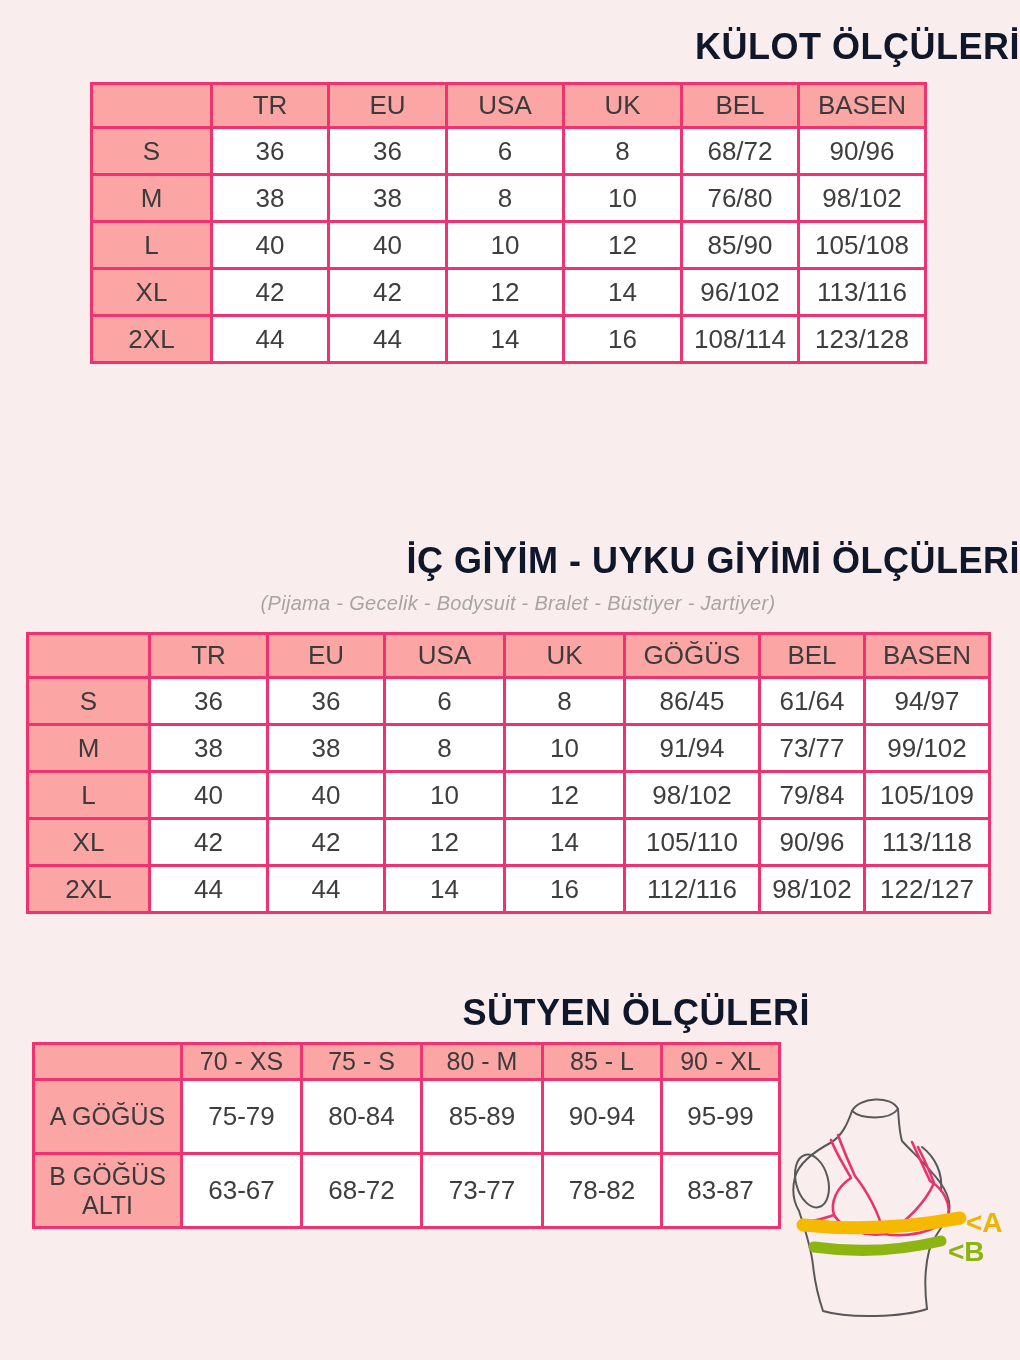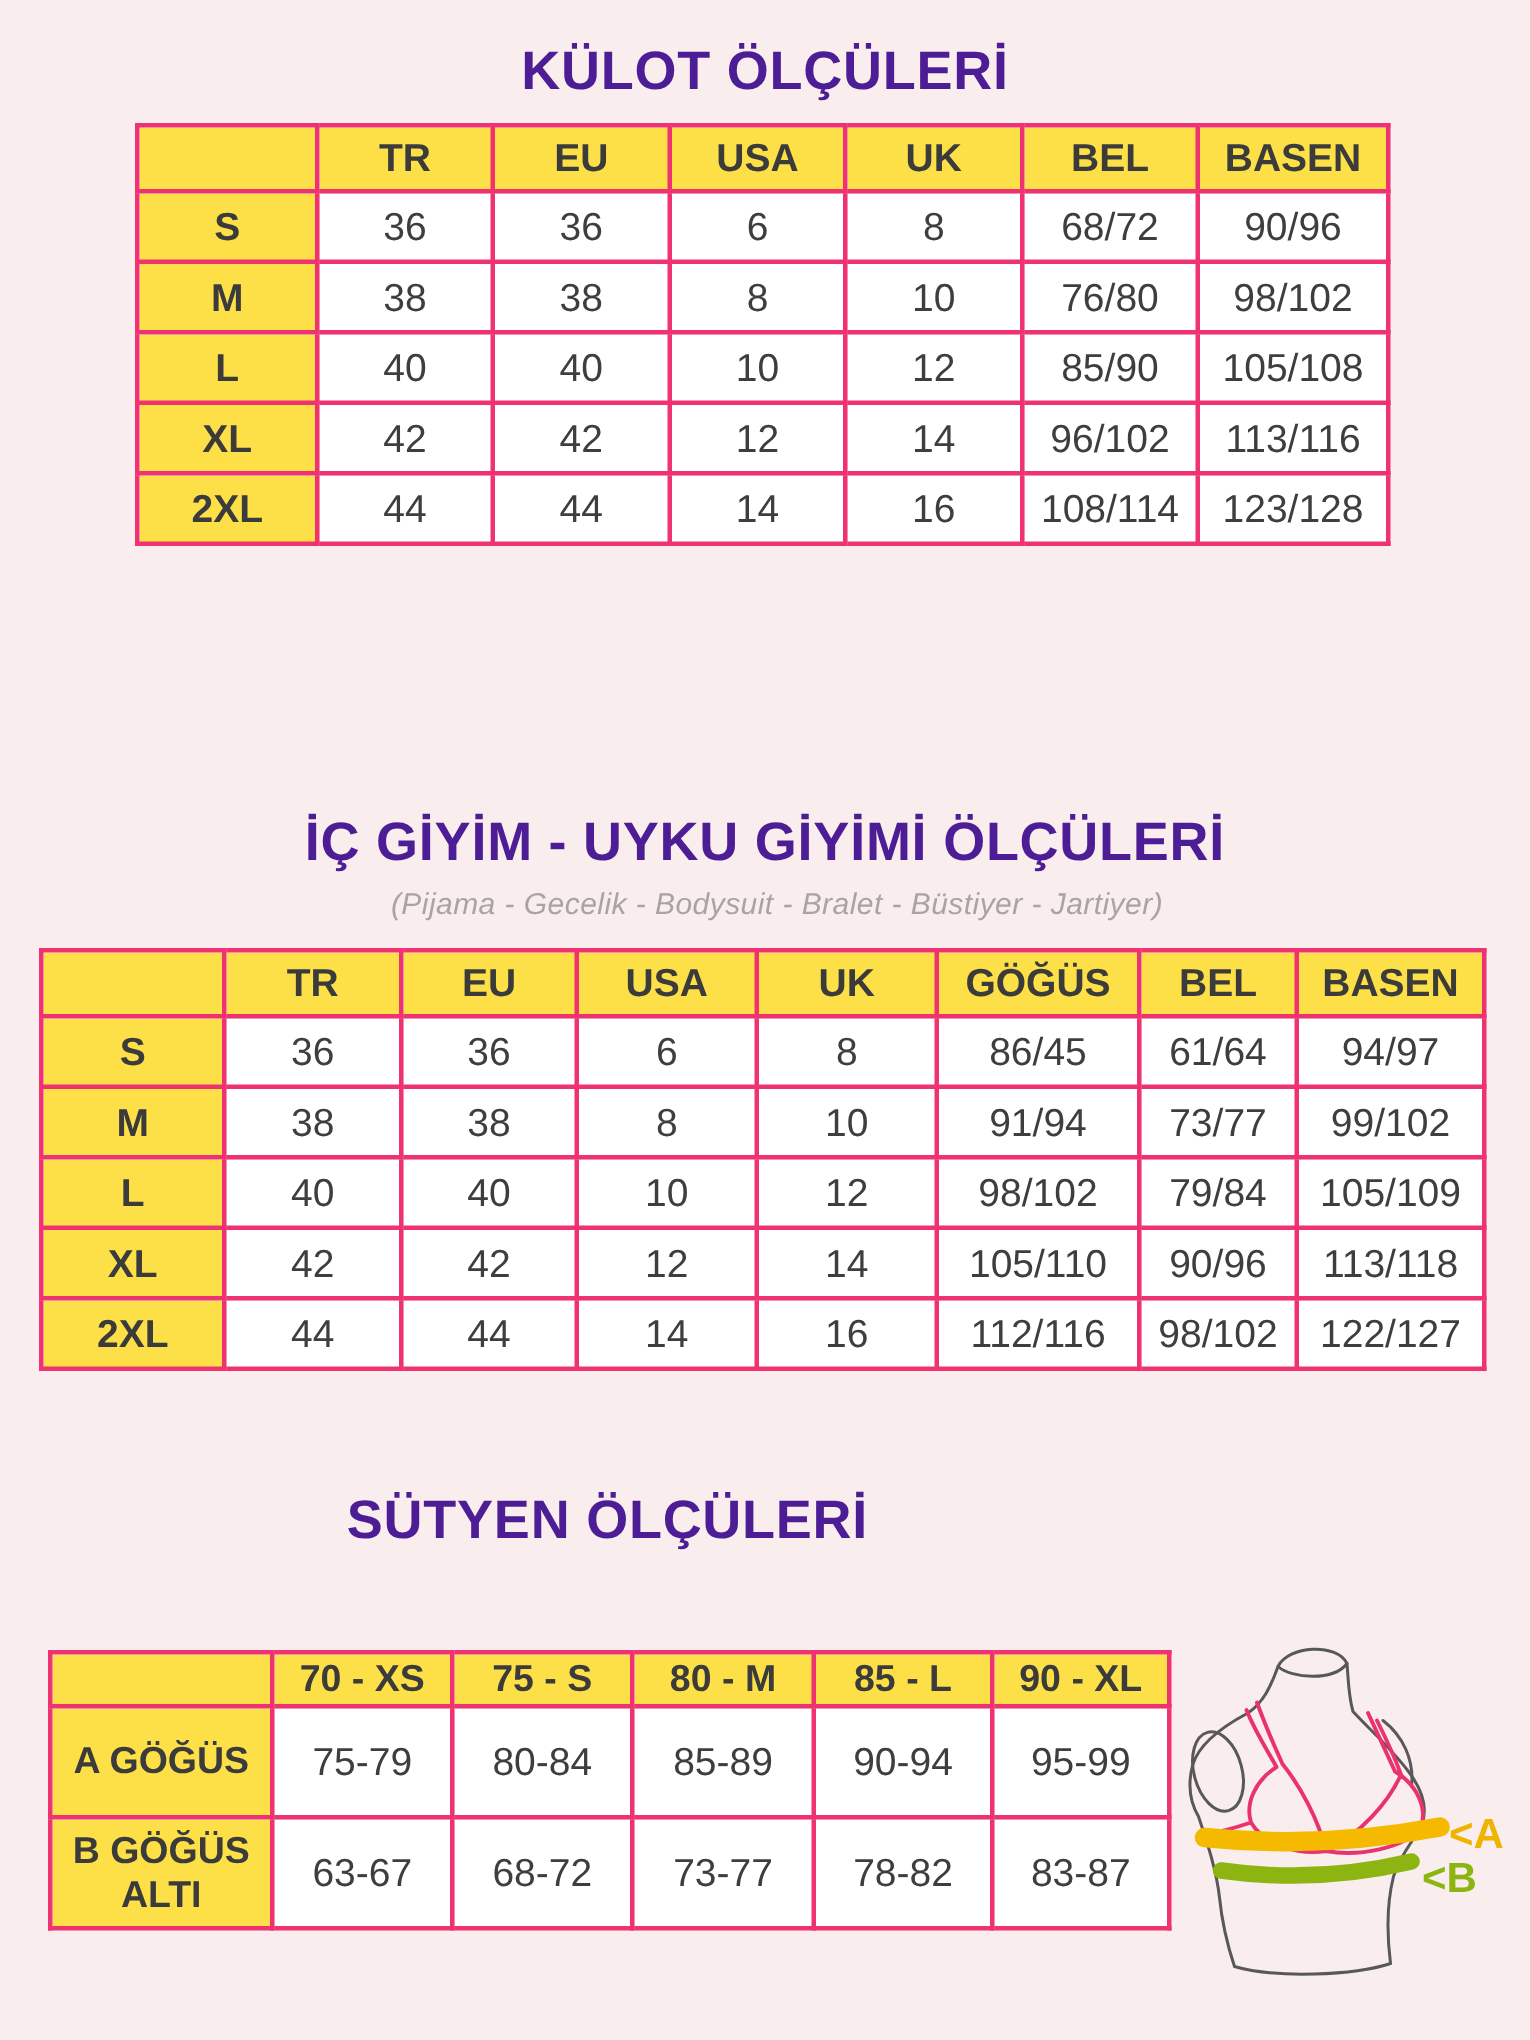--- a/index.html
+++ b/index.html
@@ -6,21 +6,21 @@
   html,body { width:1020px; height:1360px; }
   body {
     position:relative;
     background:#FAEDED;
     font-family:"Liberation Sans","DejaVu Sans",sans-serif;
     color:#3B3B3B;
     overflow:hidden;
   }
   .title {
     position:absolute; left:0; width:1020px;
-    text-align:center; font-weight:800; color:#4c1d95;
+    text-align:right; font-weight:800; color:#0f172a;
     letter-spacing:0.5px;
   }
   .title-1 { top:26px;  font-size:36px; }
   .title-2 { top:540px; font-size:36px; }
   .title-3 { top:992px; font-size:36px; width:810px; }
   .subtitle {
     position:absolute; top:592px; left:0; width:1020px;
     text-align:center; font-style:italic; font-size:20px; color:#A8A4A4;
     letter-spacing:0.3px;
     padding-left:16px;
@@ -30,30 +30,30 @@
     border-collapse:collapse;
     table-layout:fixed;
     background:#FAEDED;
   }
   table.size-table th, table.size-table td {
     border:3px solid #EE3370;
     text-align:center; vertical-align:middle;
     overflow:hidden;
   }
   table.size-table th {
-    background:#fde047; color:#3B3B3B;
-    font-weight:700; font-size:26px;
+    background:#fca5a5; color:#3B3B3B;
+    font-weight:400; font-size:26px;
   }
   table.size-table td {
     background:#FFFFFF; color:#3E3E3E;
     font-weight:400; font-size:26px;
   }
   .t1 { top:82px;  left:90px;  width:834px; }
   .t2 { top:632px; left:26px;  width:962px; }
-  .t3 { top:1100px; left:32px; width:746px;border-radius:23px; }
+  .t3 { top:1042px; left:32px; width:746px;border-radius:23px; }
   .t1 thead th, .t2 thead th { height:44px; }
   .t1 tbody th, .t1 tbody td,
   .t2 tbody th, .t2 tbody td { height:47px; }
   .t3 thead th { height:36px; font-size:25px; }
   .t3 tbody th, .t3 tbody td { height:74px; }
   .t3 tbody th { font-size:25px; line-height:1.15; padding:0 6px; }
   .diagram { position:absolute; left:785px; top:1085px; }
   .outline { fill:none; stroke:#58585A; stroke-width:2; stroke-linecap:round; }
   .bra     { fill:none; stroke:#E8336E; stroke-width:2.6; stroke-linecap:round; }
   .band-a  { fill:none; stroke:#F5B900; stroke-width:13; stroke-linecap:round; }

